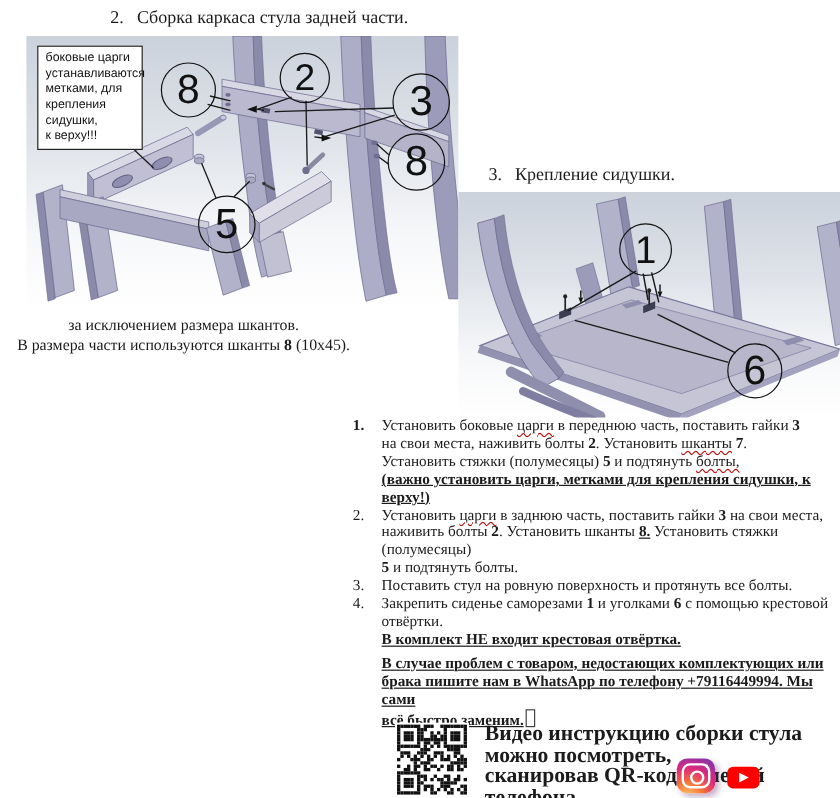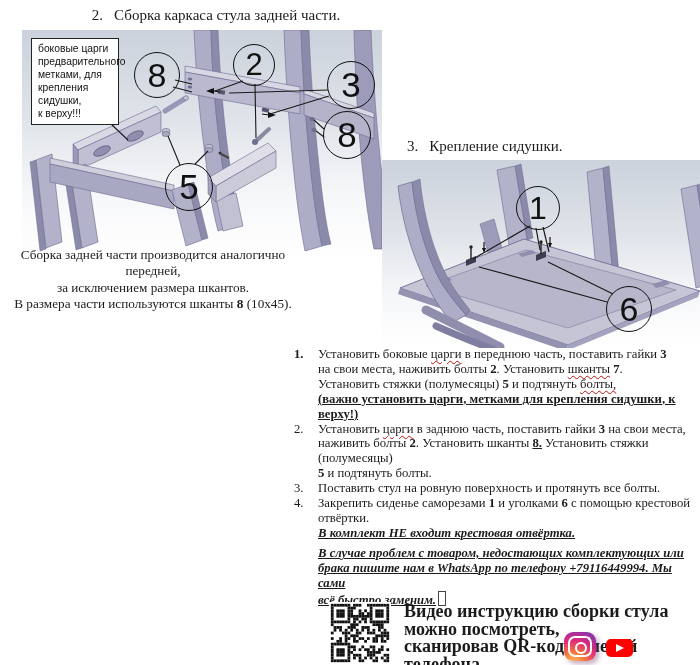--- a/index.html
+++ b/index.html
@@ -18,21 +18,21 @@
   .diagram svg{position:absolute;left:0;top:0;}
   .callout-box{position:absolute;left:9px;top:8px;width:74px;border:1.5px solid #222;background:#fff;
         padding:4px 6px;font-family:"Liberation Sans","DejaVu Sans",sans-serif;font-size:10.3px;
         line-height:12.9px;color:#111;}
   .co{position:absolute;border:1.6px solid #111;border-radius:50%;display:flex;align-items:center;
       justify-content:center;font-family:"Liberation Sans","DejaVu Sans",sans-serif;color:#111;}
   .left-note{position:absolute;left:0;top:247px;width:306px;text-align:center;font-size:13.2px;line-height:16.3px;}
   .instructions{position:absolute;left:293px;top:347px;width:407px;font-size:12.7px;line-height:14.9px;}
   .item{position:relative;padding-left:25px;}
   .item .mk{position:absolute;left:1px;top:0;}
-  .para{padding-left:25px;font-style:italic;}
+  .para{padding-left:25px;}
   #wa{margin-top:5px;}
   .caret{display:inline-block;width:6px;height:13px;border:1.4px solid #444;margin-left:2px;vertical-align:-2px;}
   .qr{position:absolute;left:329px;top:602px;}
   .qr-caption{position:absolute;left:404px;top:603px;font-size:18px;line-height:17.6px;font-weight:bold;}
   .ig{position:absolute;left:564px;top:632px;width:32px;height:29px;border-radius:9px;
       background:radial-gradient(circle at 28% 115%,#fdc468 5%,#f77737 32%,#dd2a7b 62%,#8134af 92%);
       box-shadow:3px 3px 5px rgba(110,50,110,.40);}
   .ig .frame{position:absolute;left:4px;top:4px;right:4px;bottom:4px;border:2px solid #fff;border-radius:7px;}
   .ig .lens{position:absolute;left:50%;top:50%;width:8px;height:8px;margin:-5px 0 0 -5px;border:2px solid #fff;border-radius:50%;}
   .ig .dot{position:absolute;right:6px;top:5px;width:2.5px;height:2.5px;background:#fff;border-radius:50%;}
@@ -111,39 +111,39 @@
         <path d="M221,51 L193,61"></path>
           <path d="M233,54 L234,108"></path>
         <path d="M306,60 L207,63"></path>
           <path d="M307,66 L248,84"></path>
         <path d="M302,99 L292,90"></path>
           <path d="M302,107 L294,101"></path>
         <path d="M158,135 L146,106"></path>
           <path d="M173,134 L186,121"></path>
       </g>
     </svg>
-    <div class="callout-box"><span>боковые царги</span><br><span>предварительного</span><br><span>метками, для</span><br><span>крепления сидушки,</span><br><span>к верху!!!</span></div>
+    <div class="callout-box"><span>боковые царги</span><br><span>устанавливаются</span><br><span>метками, для</span><br><span>крепления сидушки,</span><br><span>к верху!!!</span></div>
     <div class="co" style="left:112px;top:22px;width:44px;height:44px;font-size:34px;">
         <span>8</span>
       </div>
     <div class="co" style="left:211px;top:14px;width:40px;height:40px;font-size:31px;">
         <span>2</span>
       </div>
     <div class="co" style="left:305px;top:31px;width:46px;height:46px;font-size:35px;">
         <span>3</span>
       </div>
     <div class="co" style="left:301px;top:81px;width:46px;height:46px;font-size:35px;">
         <span>8</span>
       </div>
     <div class="co" style="left:143px;top:133px;width:46px;height:46px;font-size:35px;">
         <span>5</span>
       </div>
   </div>
 
-  <div class="left-note"><span>Сборка задней части производится аналогично передней,</span><br><span>за исключением размера шкантов.</span><br><span>В размера части используются шканты </span><span class="b">8</span><span> (10x45).</span></div>
+  <div class="left-note"><br><span>за исключением размера шкантов.</span><br><span>В размера части используются шканты </span><span class="b">8</span><span> (10x45).</span></div>
 
   <div class="title" id="t3">
     <span class="mk">3.</span><span>Крепление сидушки.</span>
   </div>
 
   <div class="diagram" id="d2">
     <svg width="340" height="188" viewBox="0 0 340 188">
 
       <polygon points="133,6 139,4 151,78 145,80" fill="#8b8aab" stroke="#6b6a8e" stroke-width="0.5"></polygon>
       <polygon points="115,10 133,6 145,80 127,85" fill="#b3b2cb" stroke="#6b6a8e" stroke-width="0.6"></polygon>

